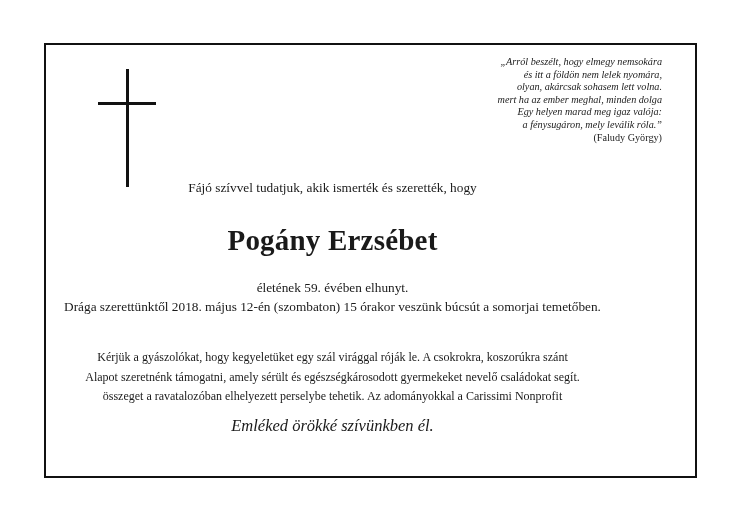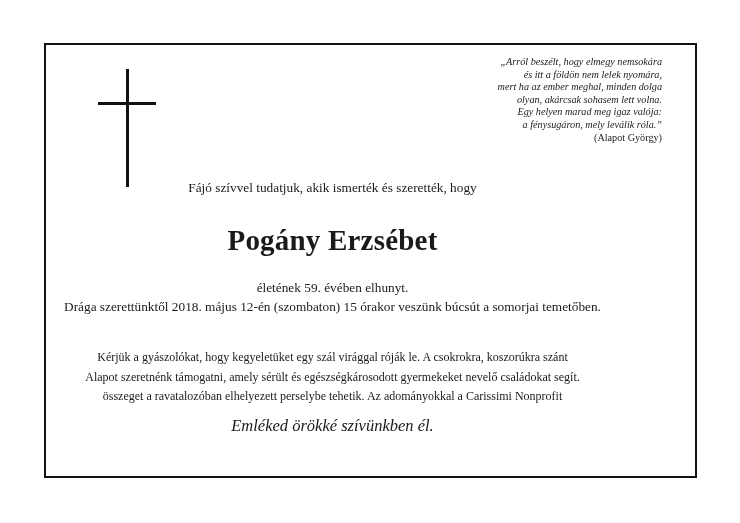--- a/index.html
+++ b/index.html
@@ -93,25 +93,25 @@
 <div class="frame"></div>
 
 <div>
   <div class="cross-v"></div>
   <div class="cross-h"></div>
 </div>
 
 <div class="quote">
   <span class="line">„Arról beszélt, hogy elmegy nemsokára</span>
   <span class="line">és itt a földön nem lelek nyomára,</span>
+  <span class="line">olyan, akárcsak sohasem lett volna.</span>
   <span class="line">mert ha az ember meghal, minden dolga</span>
-  <span class="line">olyan, akárcsak sohasem lett volna.</span>
   <span class="line">Egy helyen marad meg igaz valója:</span>
   <span class="line">a fénysugáron, mely leválik róla.”</span>
-  <span class="author">(Alapot György)</span>
+  <span class="author">(Faludy György)</span>
 </div>
 
 <div class="center intro">Fájó szívvel tudatjuk, akik ismerték és szerették, hogy</div>
 
 <div class="center name">Pogány Erzsébet</div>
 
 <div class="center info">
   <span class="line">életének 59. évében elhunyt.</span>
   <span class="line">Drága szerettünktől 2018. május 12-én (szombaton) 15 órakor veszünk búcsút a somorjai temetőben.</span>
 </div>

